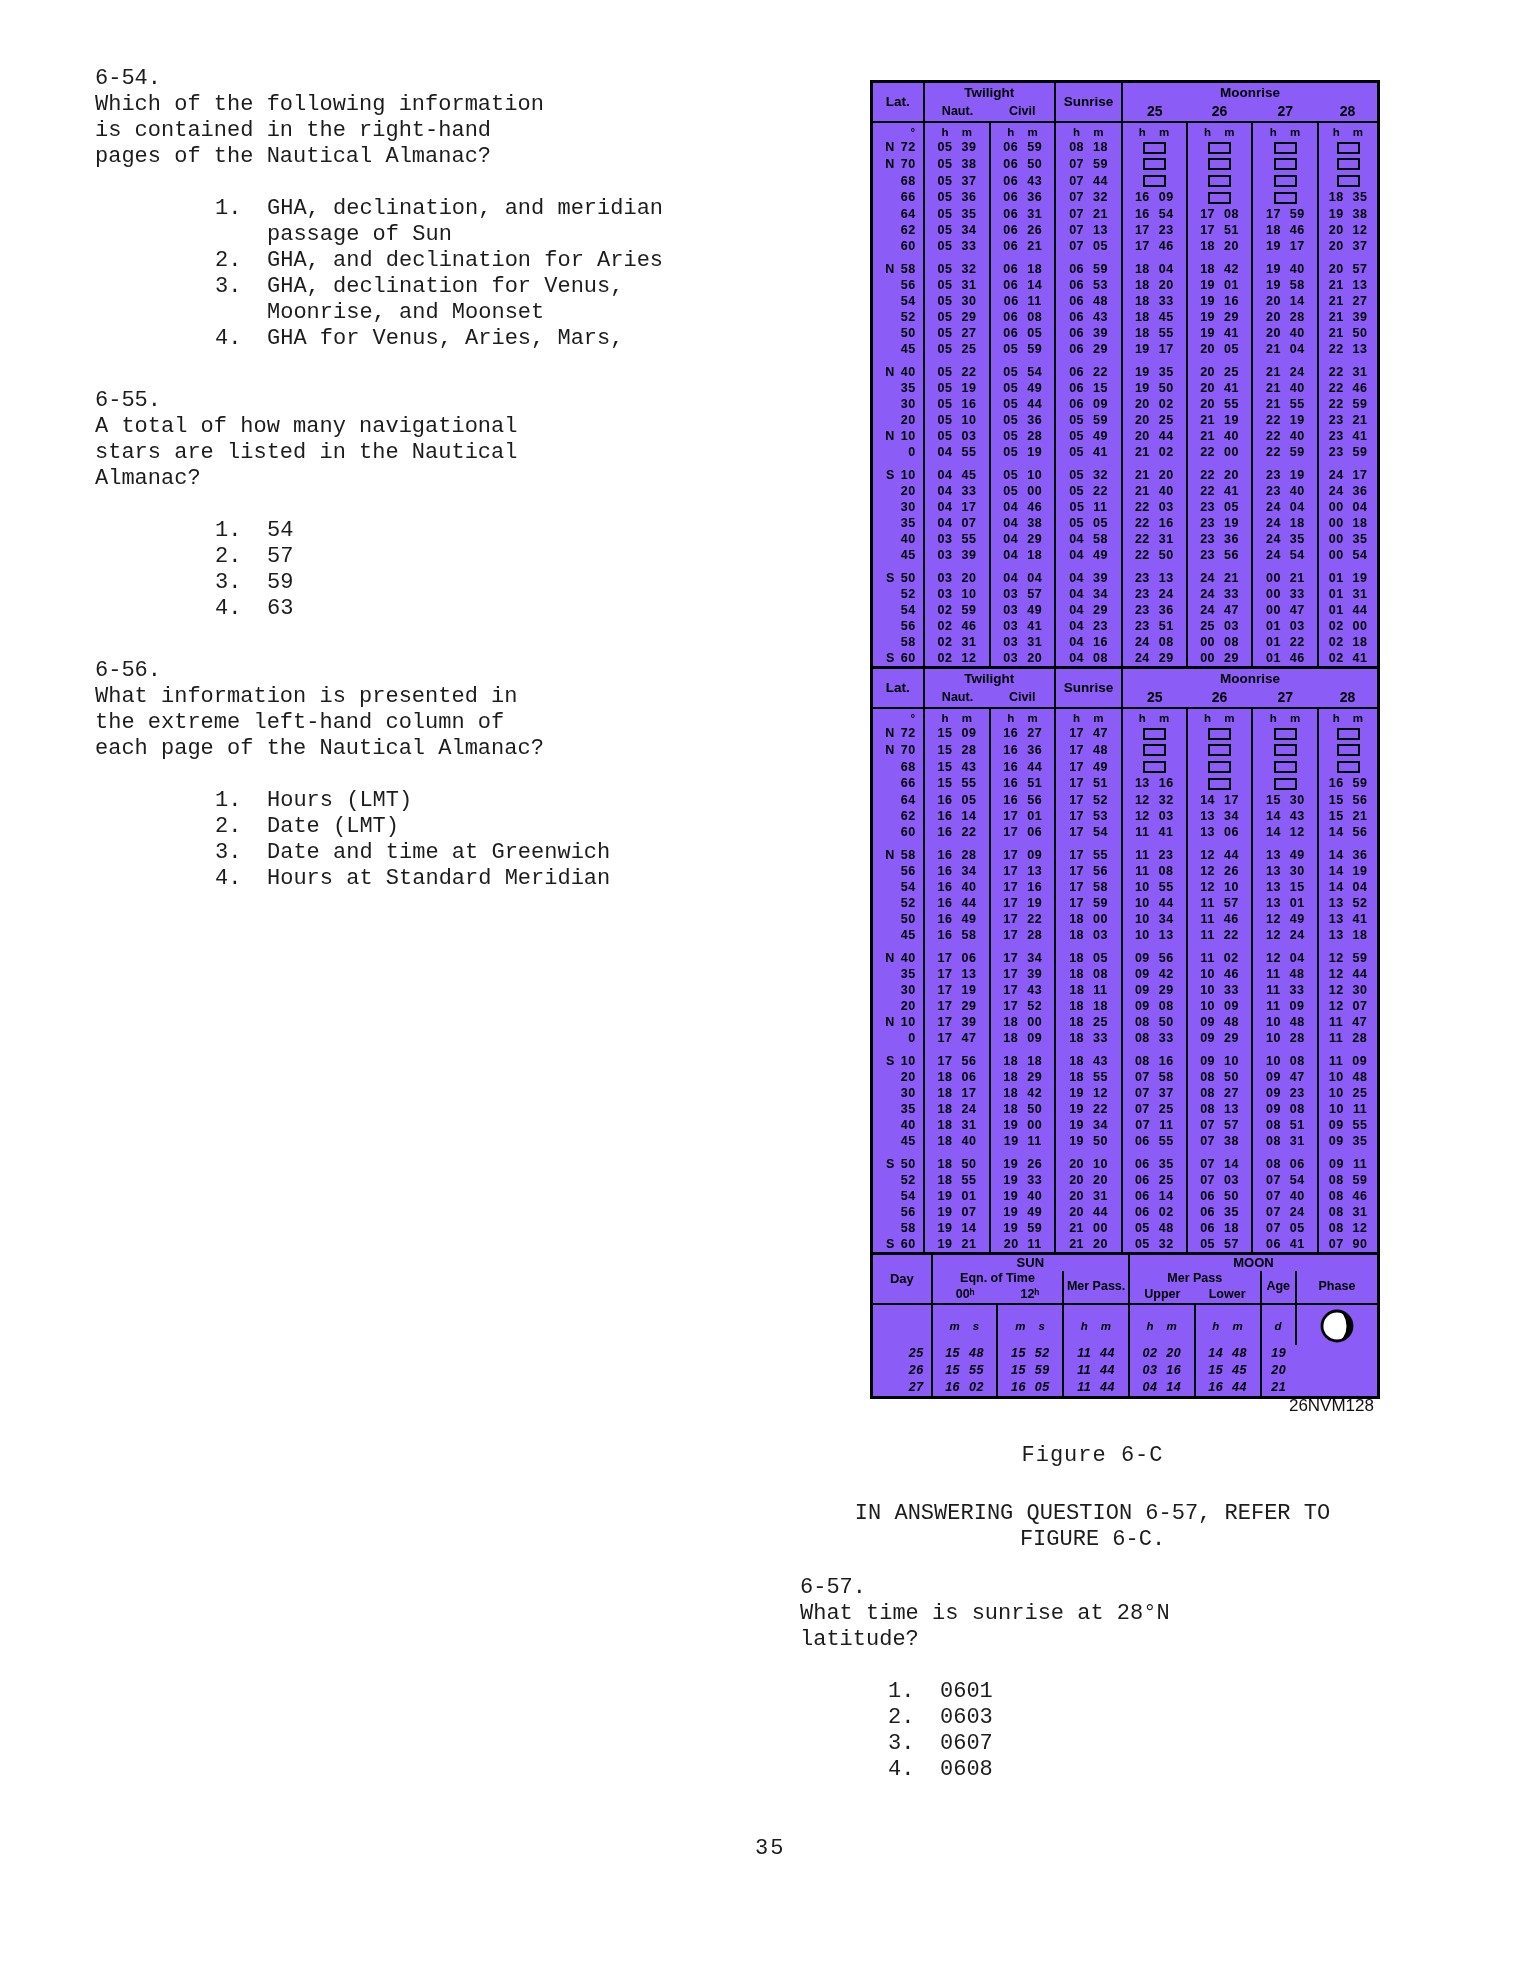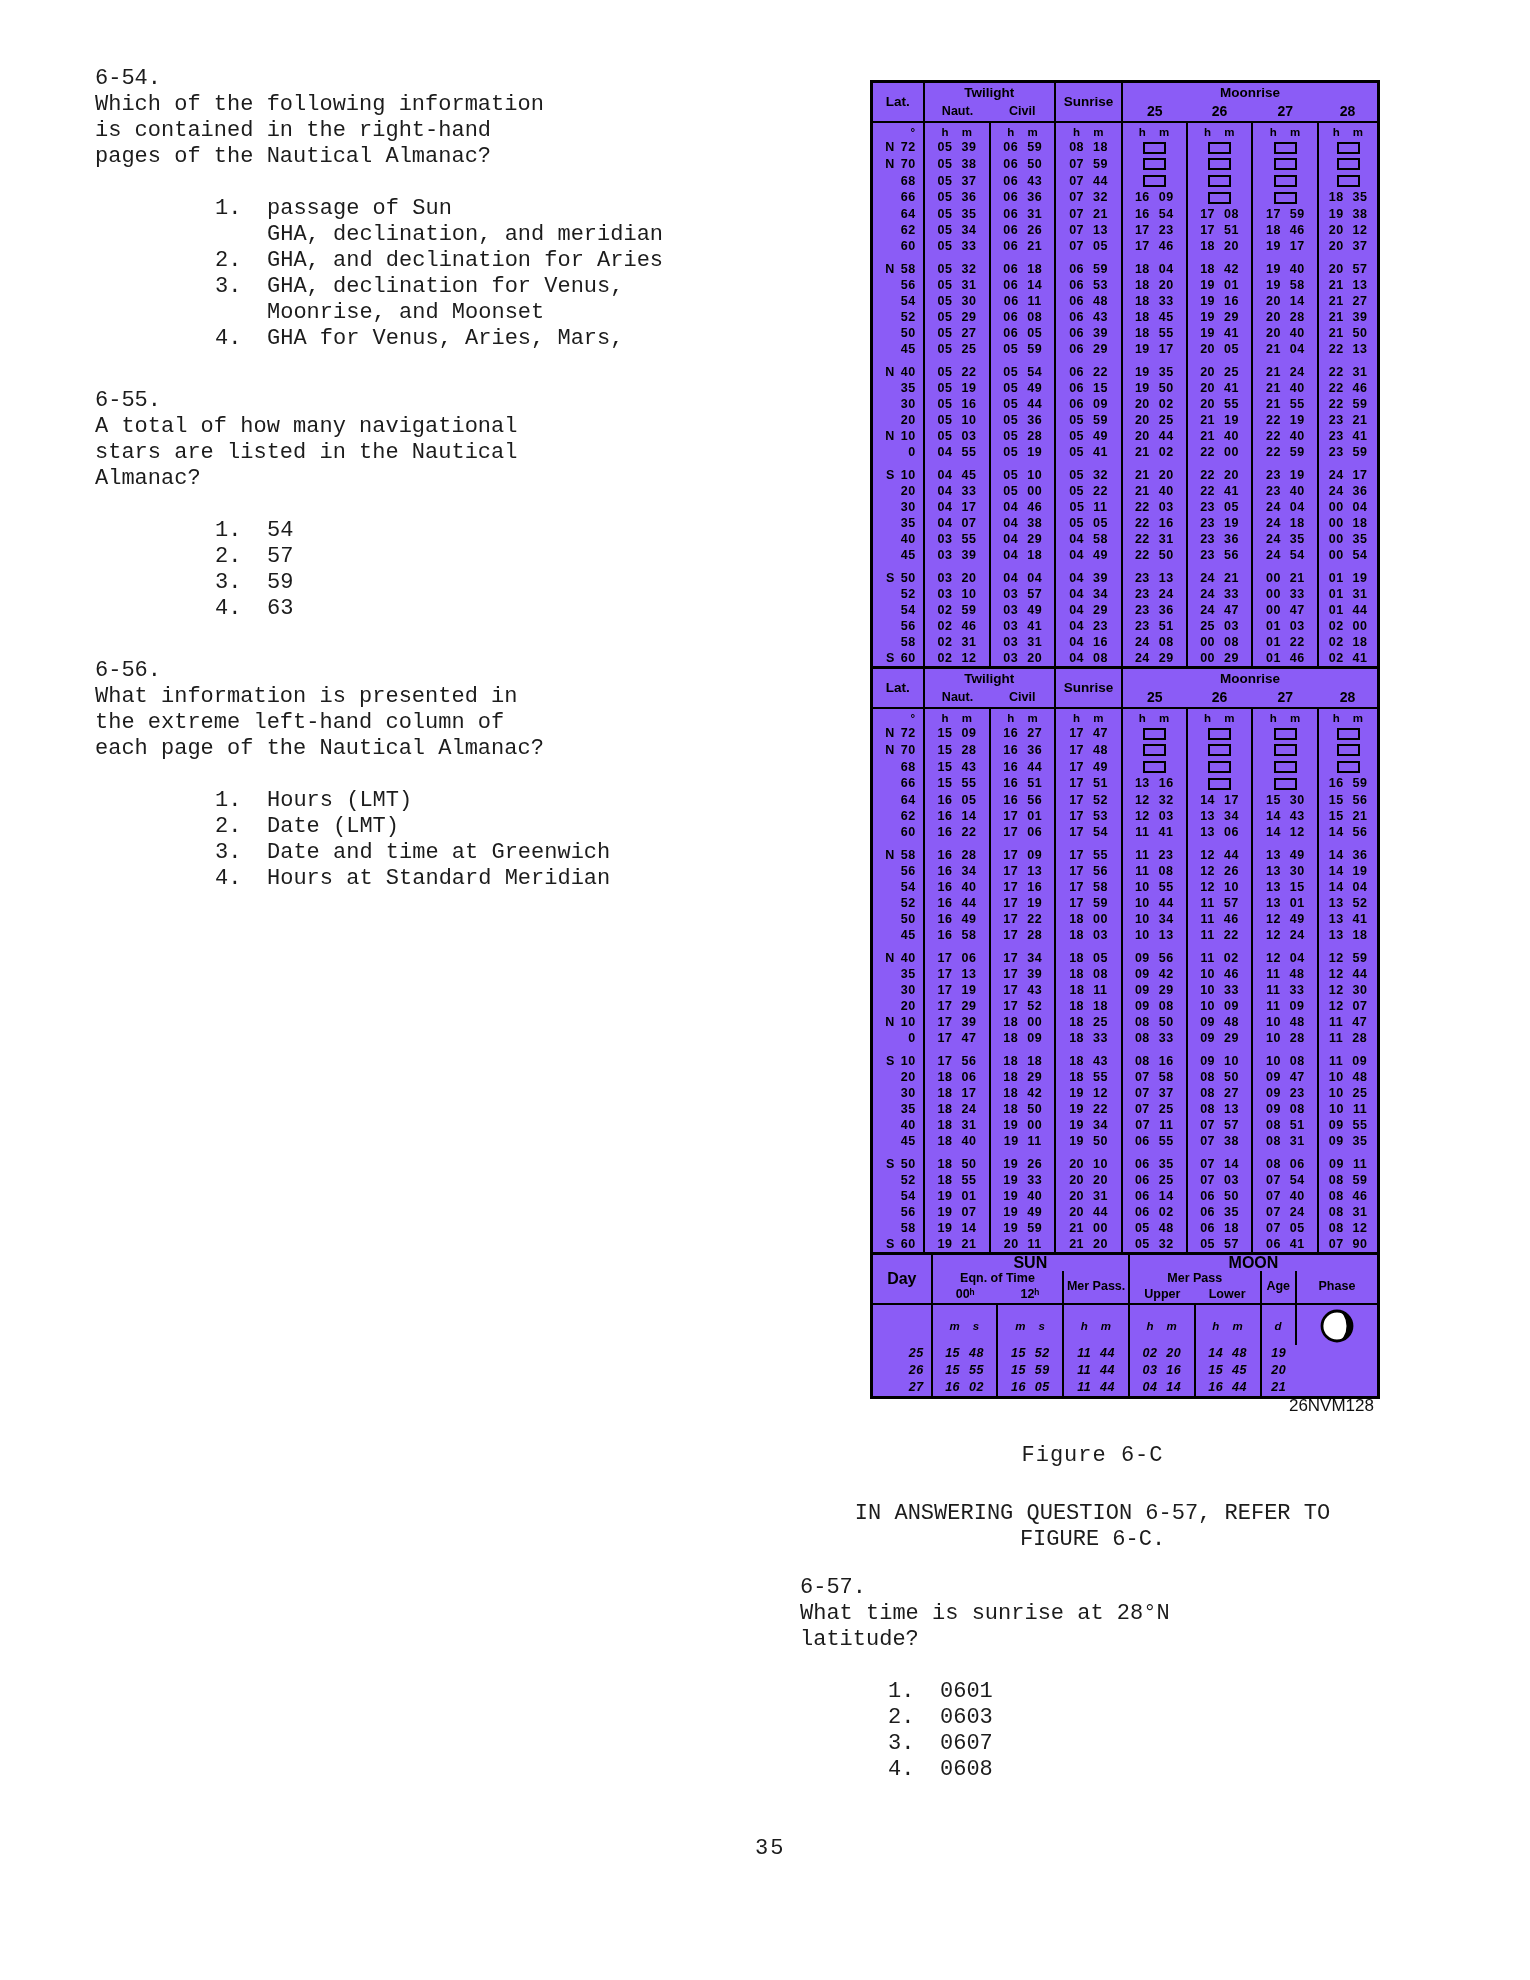--- a/index.html
+++ b/index.html
@@ -36,21 +36,21 @@
   .alm td{font-size:12.5px;line-height:16px;text-align:center;padding:0;
     letter-spacing:.5px;word-spacing:5px;white-space:nowrap;}
   .alm tbody td + td{border-left:2px solid #000;}
   .alm td.lat{text-align:right;padding-right:7px;word-spacing:2px;}
   .alm tr.gap td{padding-top:7px;}
   .alm tr.units td{font-size:11.5px;line-height:14px;padding-top:2px;word-spacing:9px;}
   .bl{border-left:2px solid #000;}
   .br{border-right:2px solid #000;}
   .moonbox{display:inline-block;width:19px;height:8px;border:2.5px solid #000;vertical-align:middle;margin:2px 0;}
   
-  table.t3 th{font-size:16px;line-height:14px;padding:1px 10px;}
+  table.t3 th{font-size:13px;line-height:14px;padding:1px 10px;}
   table.t3 td{line-height:17px;font-style:italic;}
   td.phase{vertical-align:middle;}
   .moonphase-svg{display:block;margin:0 auto;}
   .cornerlabel{position:absolute;left:870px;top:1396px;width:504px;text-align:right;
     font-family:"Liberation Sans",sans-serif;font-size:17px;color:#111;}
 </style>
 </head>
 <body>
 
 <div class="leftcol">
@@ -61,22 +61,22 @@
       <div class="qtext">
           <div>Which of the following information</div>
           <div>is contained in the right-hand</div>
           <div>pages of the Nautical Almanac?</div>
         </div>
     </div>
     <div class="opts">
         <div class="opt">
           <div class="onum">1.</div>
           <div class="otext">
+            <div>GHA, declination, and meridian</div>
             <div>passage of Sun</div>
-            <div>GHA, declination, and meridian</div>
           </div>
         </div>
         <div class="opt">
           <div class="onum">2.</div>
           <div class="otext">
             <div>GHA, and declination for Aries</div>
           </div>
         </div>
         <div class="opt">
           <div class="onum">3.</div>

